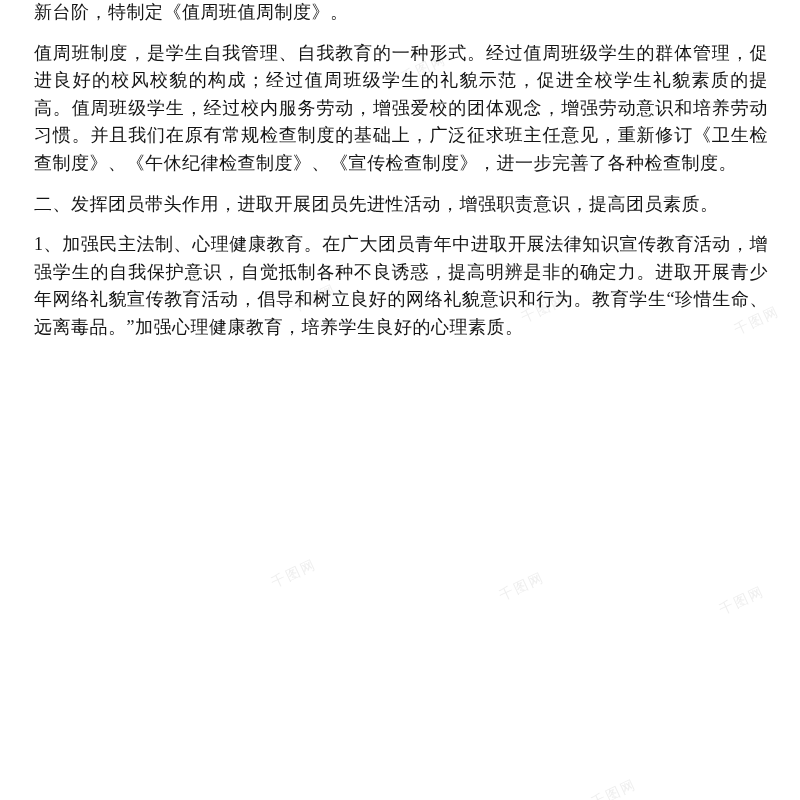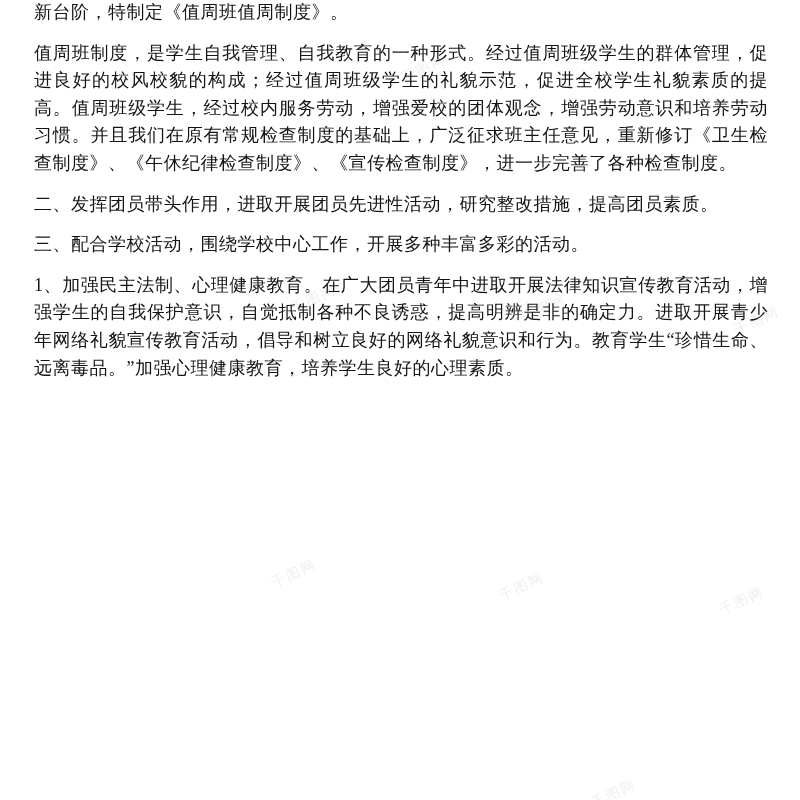--- a/index.html
+++ b/index.html
@@ -61,18 +61,17 @@
     <span class="wm" style="left:270px; top:565px">千图网</span>
     <span class="wm" style="left:498px; top:578px">千图网</span>
     <span class="wm" style="left:718px; top:592px">千图网</span>
     <span class="wm" style="left:400px; top:60px">千图网</span>
     <span class="wm" style="left:590px; top:785px">千图网</span>
   </div>
 
   <div class="content">
     <p>新台阶，特制定《值周班值周制度》。</p>
     <p>值周班制度，是学生自我管理、自我教育的一种形式。经过值周班级学生的群体管理，促进良好的校风校貌的构成；经过值周班级学生的礼貌示范，促进全校学生礼貌素质的提高。值周班级学生，经过校内服务劳动，增强爱校的团体观念，增强劳动意识和培养劳动习惯。并且我们在原有常规检查制度的基础上，广泛征求班主任意见，重新修订《卫生检查制度》、《午休纪律检查制度》、《宣传检查制度》，进一步完善了各种检查制度。</p>
-    <p>二、发挥团员带头作用，进取开展团员先进性活动，研究整改措施，提高团员素质。</p>
-    <p>三、配合学校活动，围绕学校中心工作，开展多种丰富多彩的活动。</p>
+    <p>二、发挥团员带头作用，进取开展团员先进性活动，增强职责意识，提高团员素质。</p>
     <p>1、加强民主法制、心理健康教育。在广大团员青年中进取开展法律知识宣传教育活动，增强学生的自我保护意识，自觉抵制各种不良诱惑，提高明辨是非的确定力。进取开展青少年网络礼貌宣传教育活动，倡导和树立良好的网络礼貌意识和行为。教育学生“珍惜生命、远离毒品。”加强心理健康教育，培养学生良好的心理素质。</p>
   </div>
 
 </div>
 
 </body></html>

